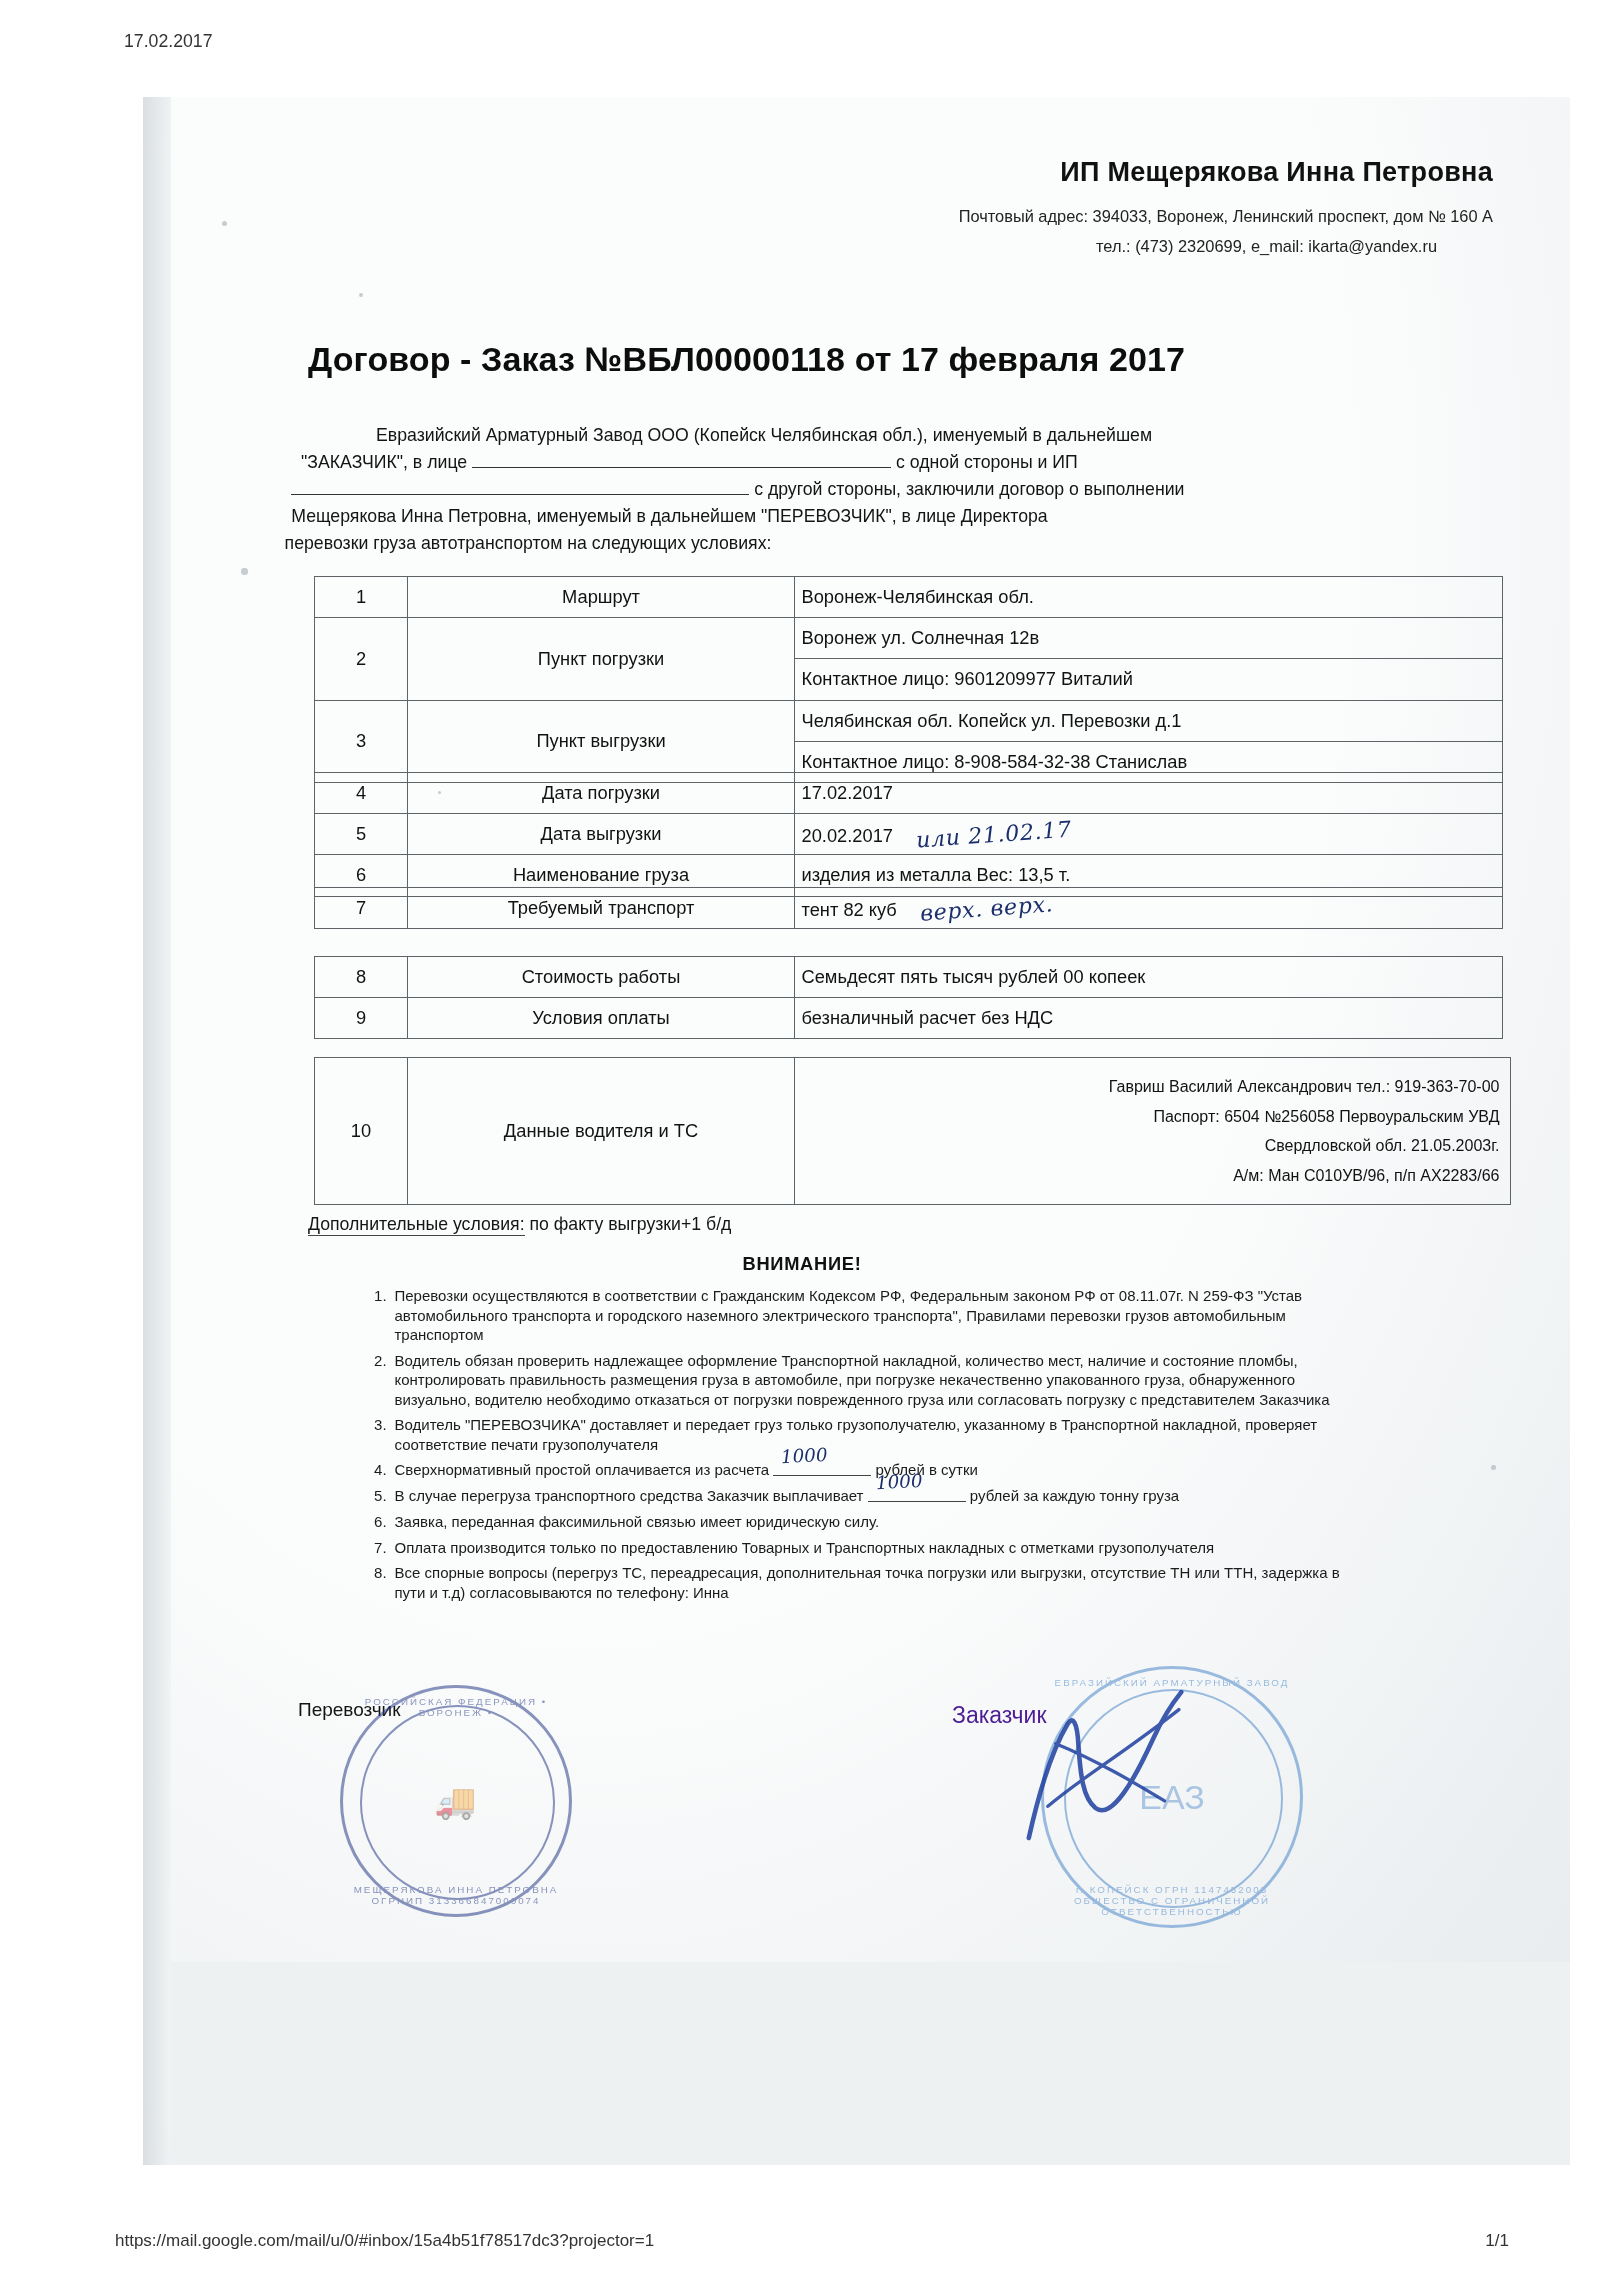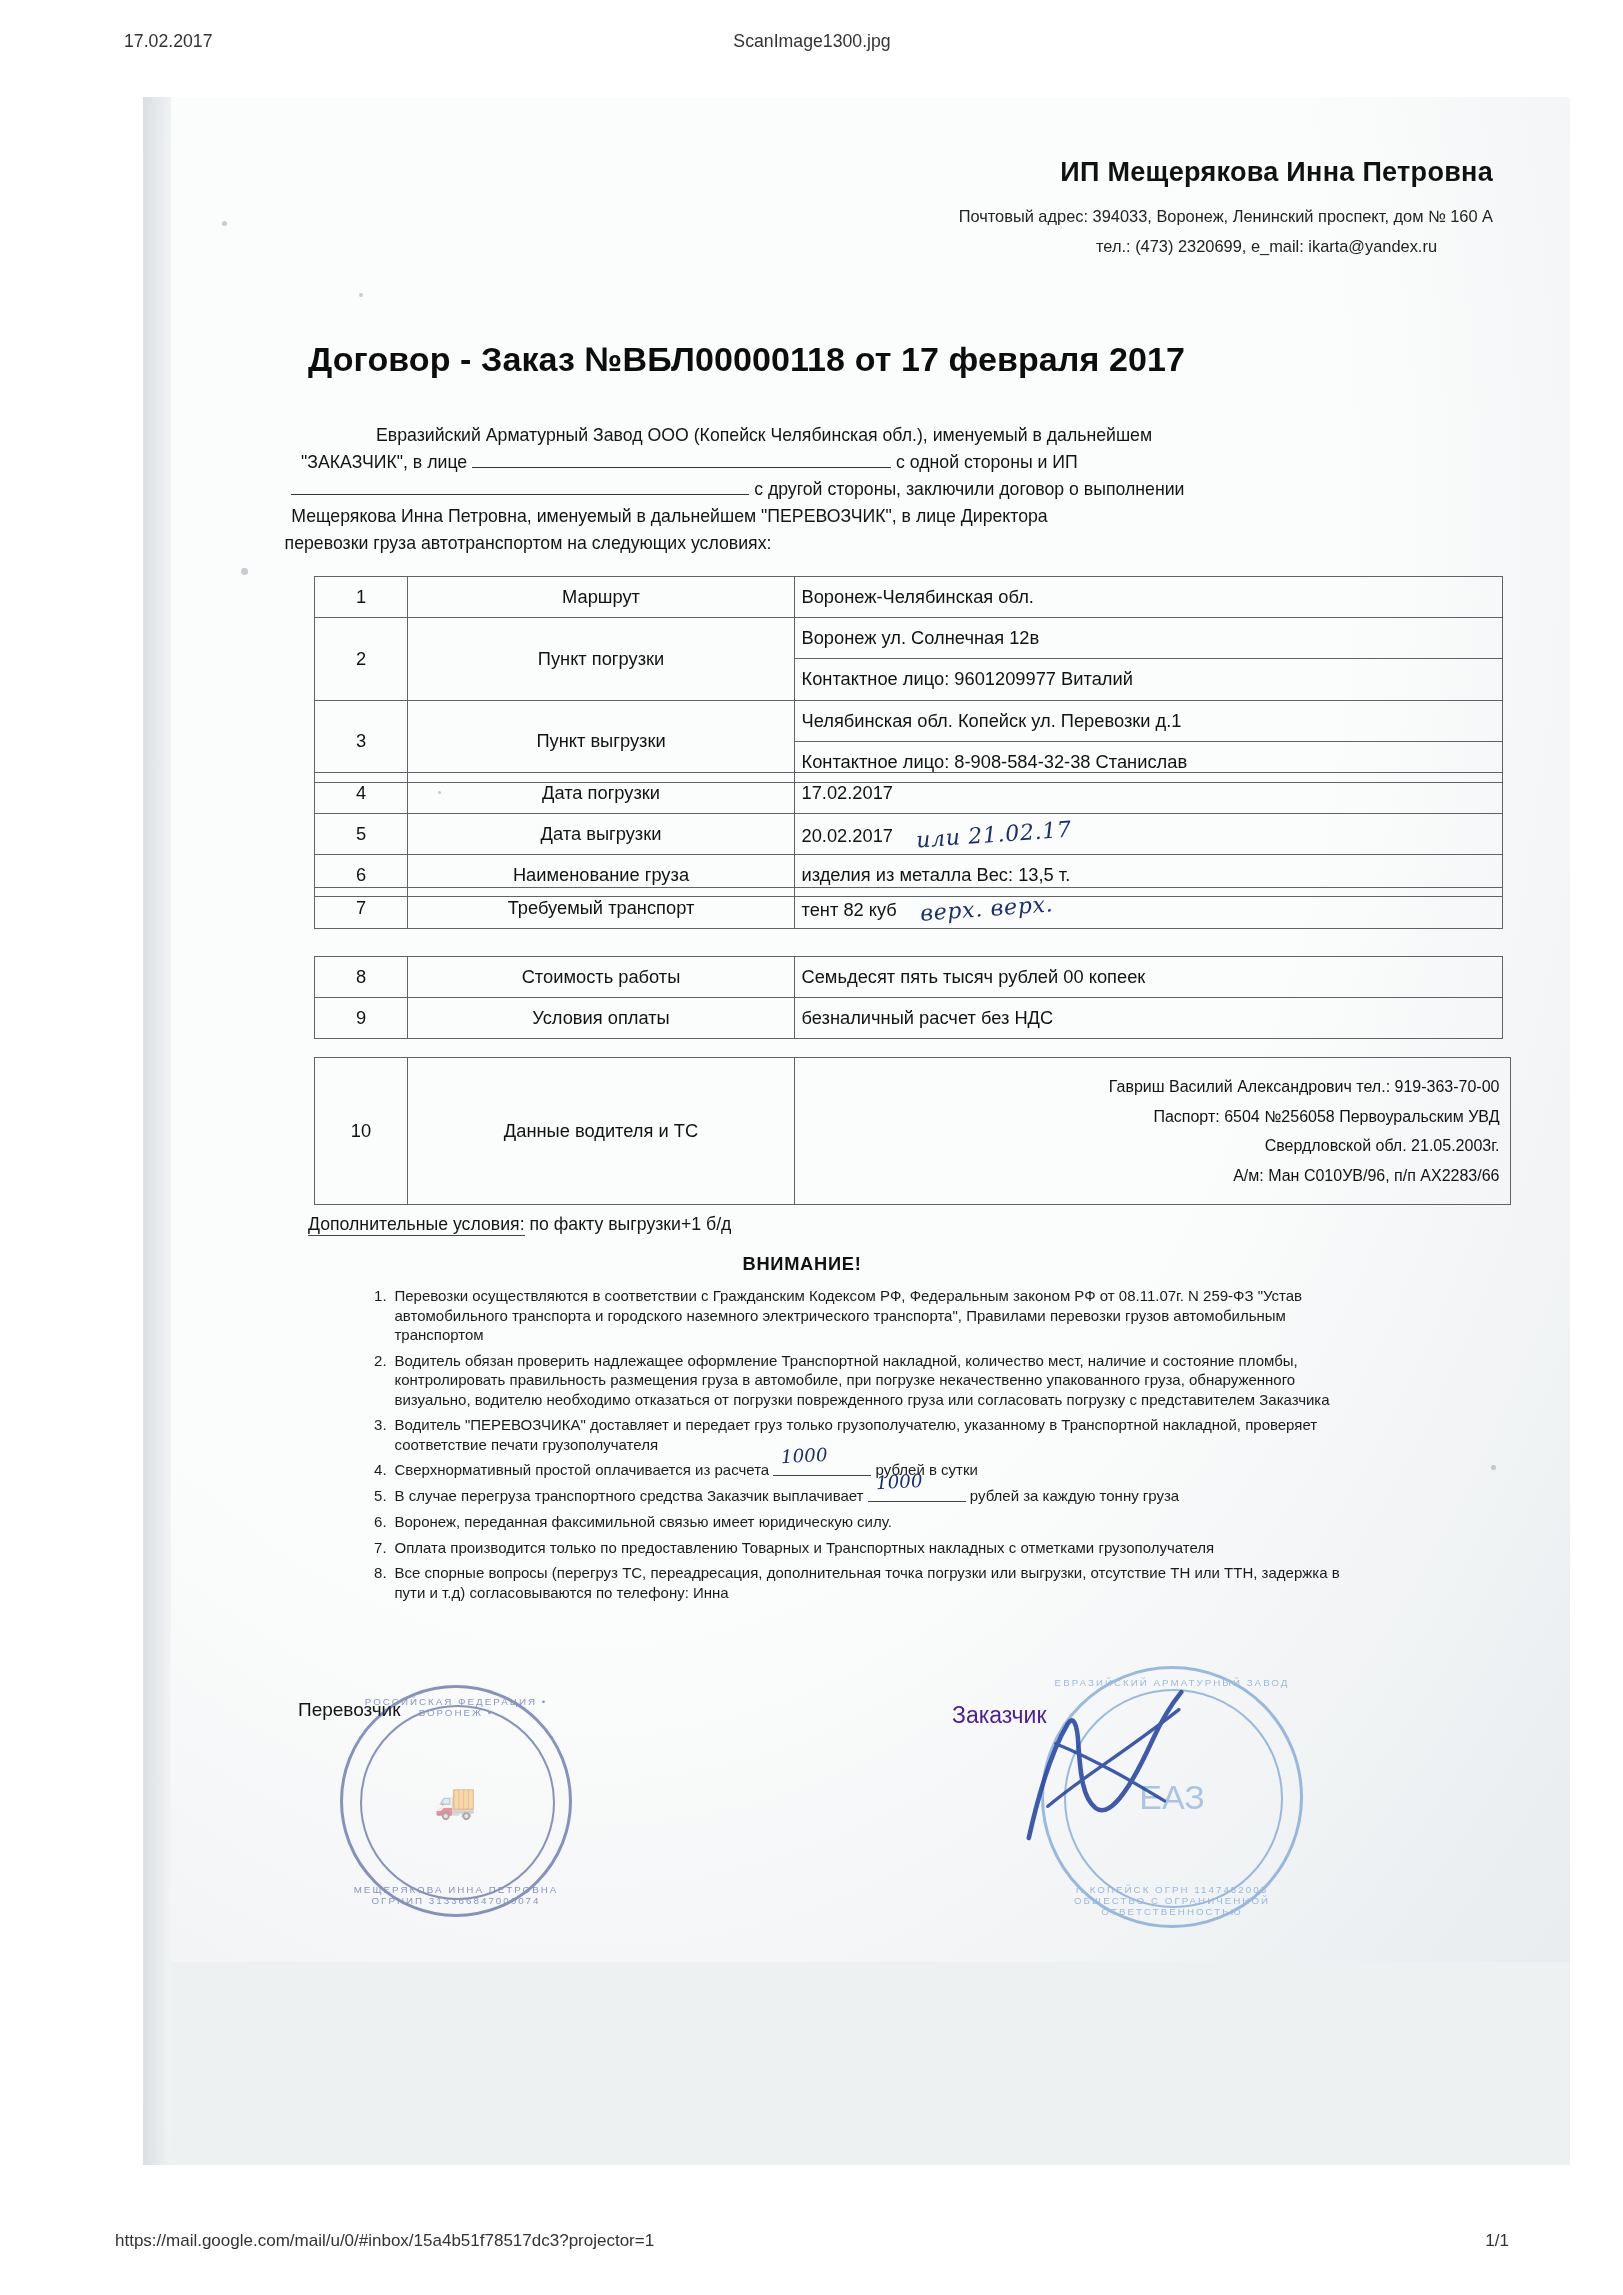--- a/index.html
+++ b/index.html
@@ -364,21 +364,20 @@
     background: #9aa6ad;
     border-radius: 50%;
     opacity: .55;
   }
 </style>
 </head>
 <body>
 
 <div class="print-header">
   <span class="ph-left">17.02.2017</span>
-  <span class="ph-center">ScanImage1300.jpg</span>
 </div>
 
 <div class="print-footer">
   <span class="pf-left">https://mail.google.com/mail/u/0/#inbox/15a4b51f78517dc3?projector=1</span>
   <span class="pf-right">1/1</span>
 </div>
 
 <div class="sheet">
   <div class="paper"></div>
   <div class="page-bottom-shade"></div>
@@ -535,21 +534,21 @@
   <div class="note">
     <span class="n-idx">5.</span>
     <span>В случае перегруза транспортного средства Заказчик выплачивает</span>
     <span class="blank">
       <span class="hw">1000</span>
     </span>
     <span>рублей за каждую тонну груза</span>
   </div>
   <div class="note">
     <span class="n-idx">6.</span>
-    <span>Воронеж, переданная факсимильной связью имеет юридическую силу.</span>
+    <span>Заявка, переданная факсимильной связью имеет юридическую силу.</span>
   </div>
   <div class="note">
     <span class="n-idx">7.</span>
     <span>Оплата производится только по предоставлению Товарных и Транспортных накладных с отметками грузополучателя</span>
   </div>
   <div class="note">
     <span class="n-idx">8.</span>
     <span>Все спорные вопросы (перегруз ТС, переадресация, дополнительная точка погрузки или выгрузки, отсутствие ТН или ТТН, задержка в пути  и т.д) согласовываются по телефону:  Инна</span>
   </div>
 </div>

